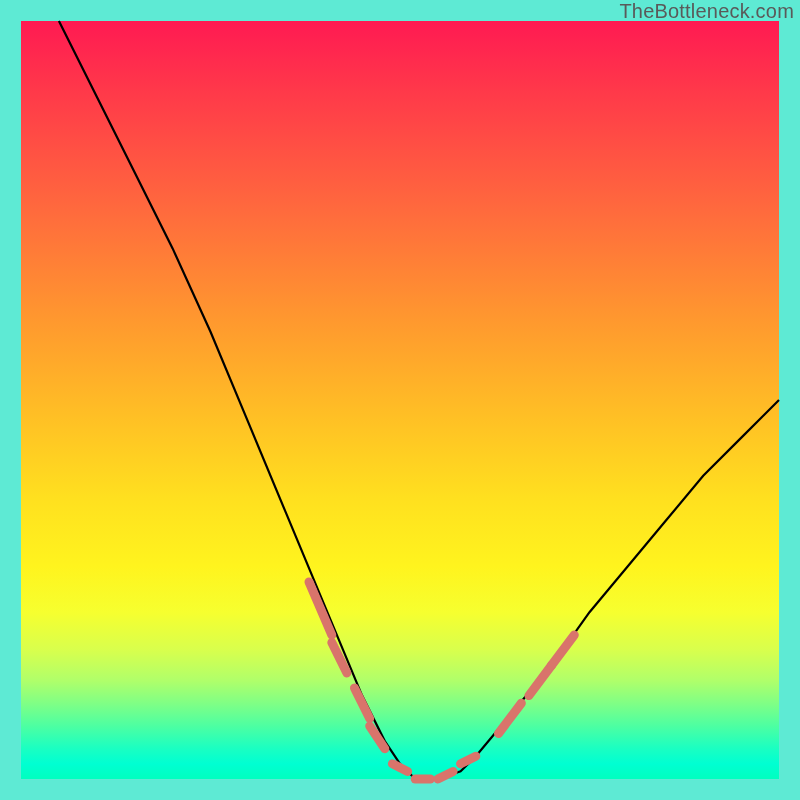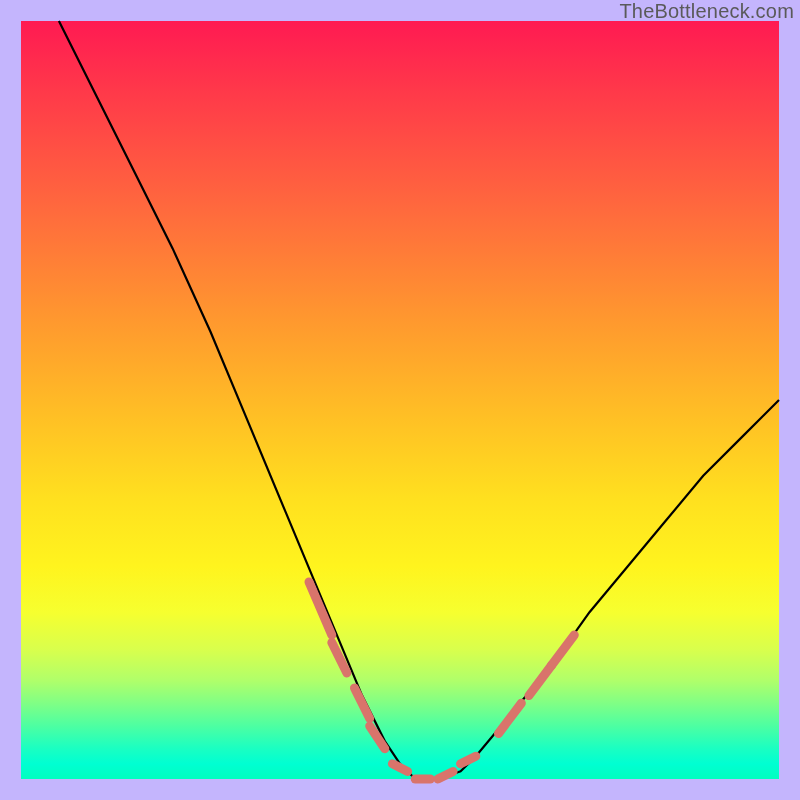--- a/index.html
+++ b/index.html
@@ -8,21 +8,21 @@
     width: 800px;
     height: 800px;
     overflow: hidden;
     background: #000;
     font-family: Arial, Helvetica, sans-serif;
   }
   .frame {
     position: relative;
     width: 800px;
     height: 800px;
-    background: #c4b5fd;
+    background: #5eead4;
     text-align: center;
   }
   .plot-area {
     position: absolute;
     left: 21px;
     top: 21px;
     width: 758px;
     height: 758px;
     background: linear-gradient(to bottom,
       #ff1a52 0%,

